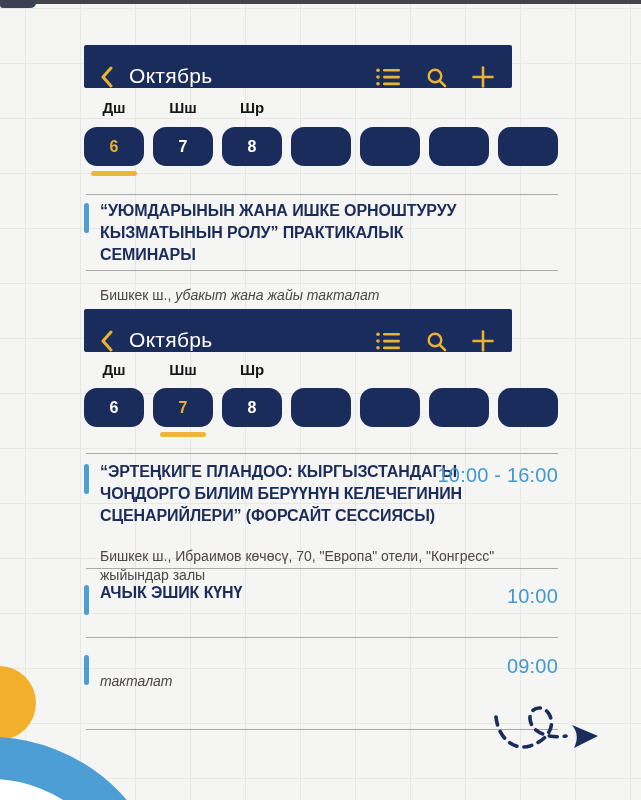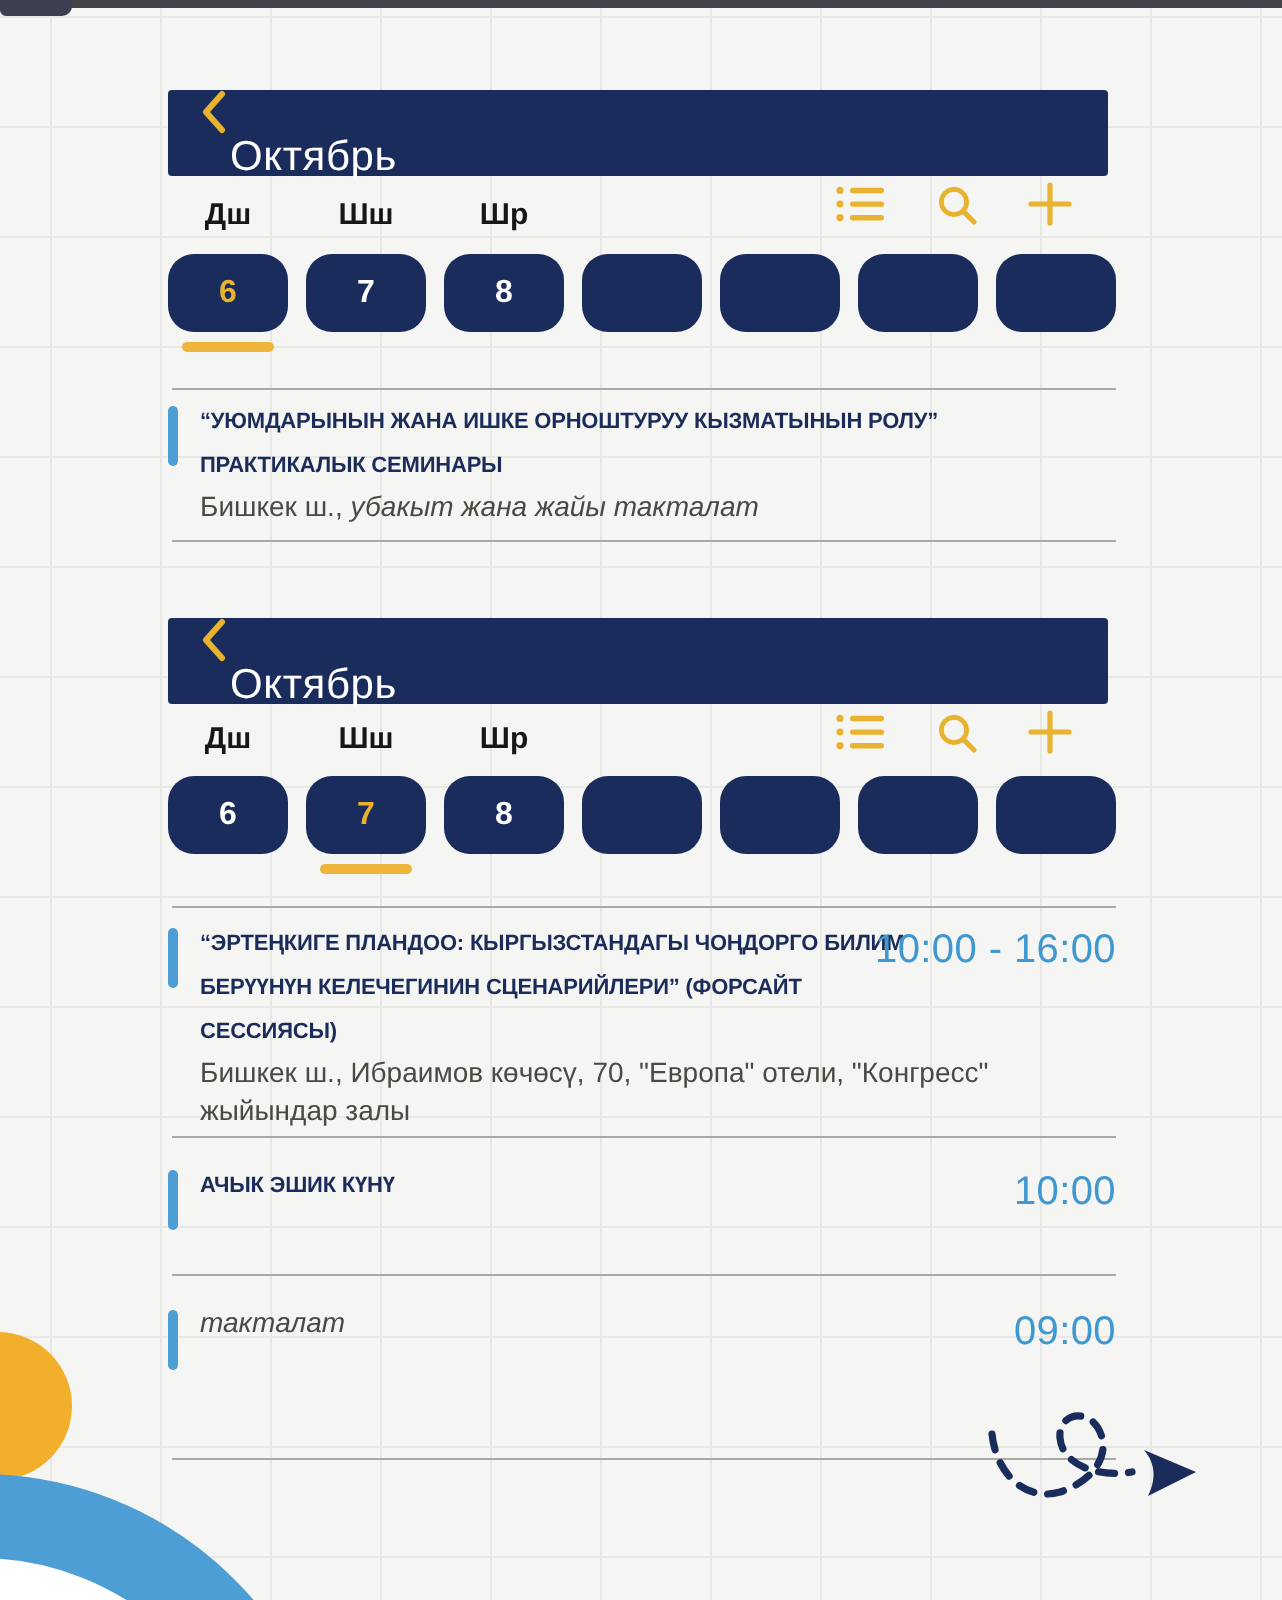--- a/index.html
+++ b/index.html
@@ -15,22 +15,22 @@
       linear-gradient(#e7e7e4 1px, transparent 1px),
       linear-gradient(90deg, #e7e7e4 1px, transparent 1px);
     background-size:55px 55px;
     background-position:25px 8px;
   }
   .top-strip{position:absolute;left:0;top:0;width:641px;height:4px;background:#42444a;}
   .top-blob{position:absolute;left:0;top:0;width:36px;height:8px;background:#3c4050;border-radius:0 0 5px 3px;}
 
   
   .cal-header{
-    position:absolute;left:84px;width:470px;height:43px;background:#1A2C5B;
-    display:flex;align-items:flex-start;padding:0 18px 0 16px;box-sizing:border-box;border-radius:2px;flex-direction:column;
+    position:absolute;left:84px;width:428px;height:43px;background:#1A2C5B;
+    display:flex;align-items:flex-end;padding:0 18px 0 16px;box-sizing:border-box;border-radius:2px;
   }
   .cal1-header{top:45px;}
   .cal2-header{top:309px;}
   .back-btn{display:flex;align-items:center;cursor:pointer;}
   .cal-title{color:#ffffff;font-size:21px;font-weight:500;margin-left:15px;letter-spacing:.3px;}
   .hdr-icons{margin-left:auto;display:flex;align-items:center;gap:25px;}
   .hdr-icons .icon{display:flex;align-items:center;cursor:pointer;}
 
   .day-row{position:absolute;left:84px;width:474px;display:flex;gap:9px;}
   .day-cell{width:60px;text-align:center;font-weight:700;font-size:15px;color:#171717;}
@@ -53,30 +53,30 @@
   
   .divider{position:absolute;left:86px;width:472px;height:1px;background:#a9a9a7;}
   .d1{top:194px;}.d2{top:270px;}.d3{top:453px;}.d4{top:568px;}.d5{top:637px;}.d6{top:729px;}
 
   
   .event{position:absolute;left:84px;width:474px;}
   .e1{top:200px;}.e2{top:461px;}.e3{top:582px;}.e4{top:652px;}
   .accent-bar{position:absolute;left:0;top:3px;width:5px;height:30px;border-radius:3px;background:#4D9ED4;}
   .event-body{padding-left:16px;}
   .event-title{
-    color:#1B2C5B;font-weight:700;font-size:11px;line-height:22px;letter-spacing:-0.1px;
+    color:#1B2C5B;font-weight:700;font-size:16px;line-height:22px;letter-spacing:-0.1px;
   }
   .e1 .event-title{max-width:382px;}
   .e2 .event-title{max-width:368px;}
   .e4 .event-title{max-width:345px;}
   .event-time{
     position:absolute;right:0;top:3px;color:#3F98D0;font-size:20px;letter-spacing:.2px;
   }
   .event-loc{
-    margin-top:0;color:#4C4842;font-size:14px;line-height:19px;max-width:450px;
+    margin-top:20px;color:#4C4842;font-size:14px;line-height:19px;max-width:450px;
   }
   .event-loc .note{font-style:italic;}
 
   
   .yellow-circle{position:absolute;left:-38px;top:666px;width:74px;height:74px;border-radius:50%;background:#F2AF2C;}
   .blue-ring{
     position:absolute;left:-190px;top:737px;width:360px;height:360px;border-radius:50%;
     border:42px solid #4D9ED4;background:#ffffff;box-sizing:border-box;
   }
   .arrow-doodle{position:absolute;left:480px;top:695px;}

